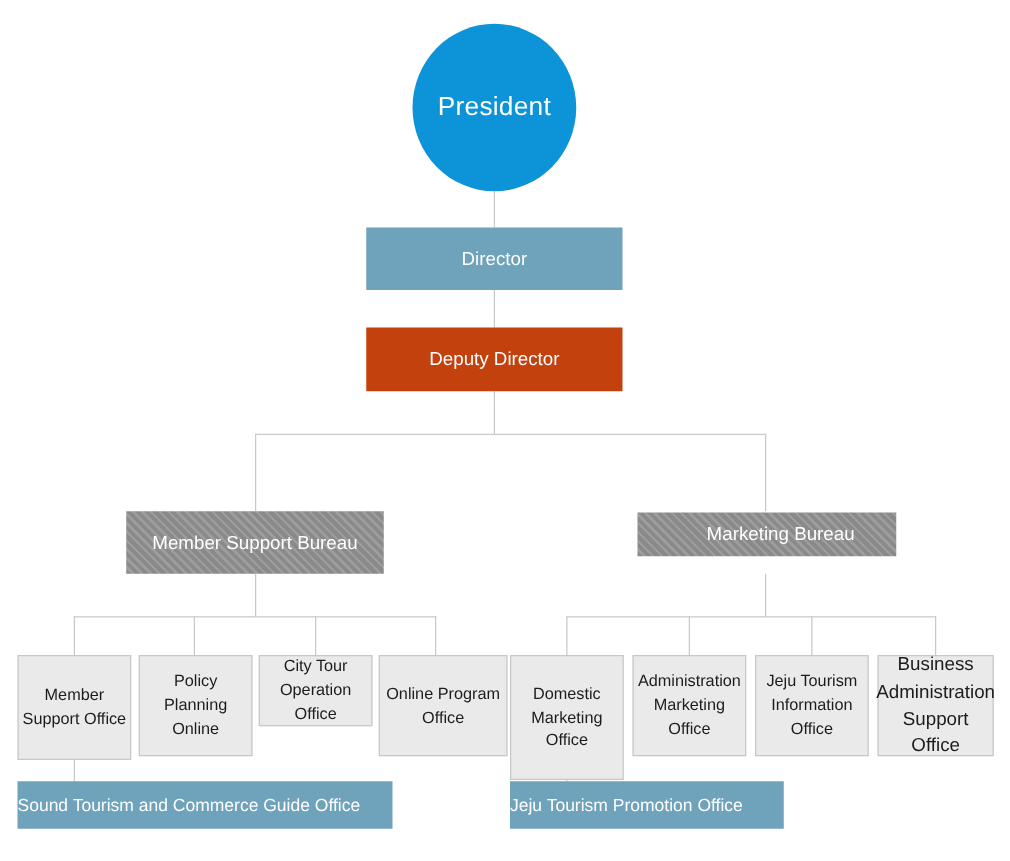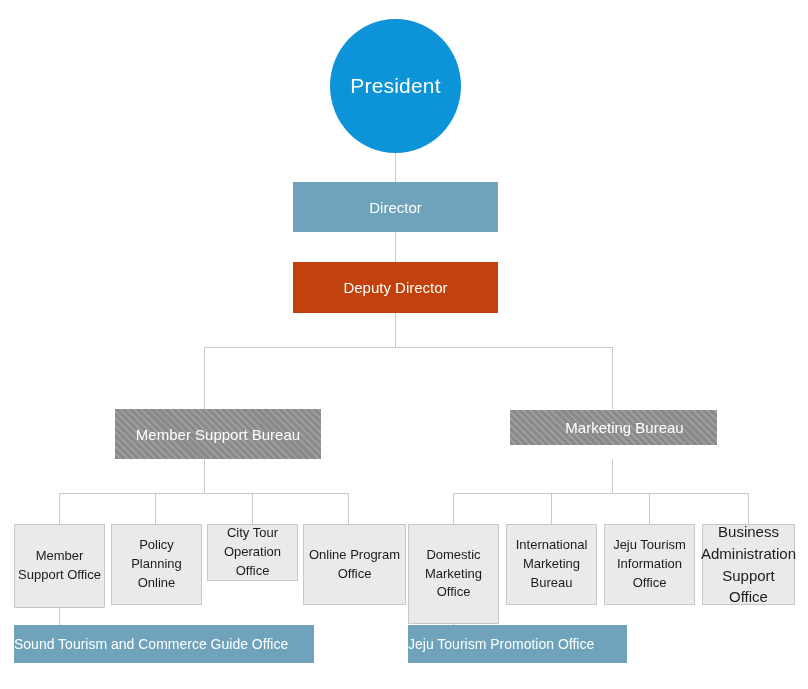--- a/index.html
+++ b/index.html
@@ -124,21 +124,21 @@
   </div>
 
   <div class="node node-director" style="left:293px; top:182px; width:205px; height:50px;text-align:center;">
     <span>Director</span>
   </div>
 
   <div class="node node-deputy" style="left:293px; top:262px; width:205px; height:51px;">
     <span>Deputy Director</span>
   </div>
 
-  <div class="node node-bureau" style="left:101px; top:409px; width:206px; height:50px;margin-left:14px;">
+  <div class="node node-bureau" style="left:101px; top:409px; width:206px; height:50px;">
     <span>Member Support Bureau</span>
   </div>
 
   <div class="node node-bureau" style="left:510px; top:410px; width:207px; height:35px;padding-left:22px;">
     <span>Marketing Bureau</span>
   </div>
 
   <div class="node node-office" style="left:14px; top:524px; width:91px; height:84px;">
     <span>Member Support Office</span>
   </div>
@@ -149,21 +149,21 @@
     <span>City Tour Operation Office</span>
   </div>
   <div class="node node-office" style="left:303px; top:524px; width:103px; height:81px;">
     <span>Online Program Office</span>
   </div>
 
   <div class="node node-office" style="left:408px; top:524px; width:91px; height:100px;">
     <span>Domestic Marketing Office</span>
   </div>
   <div class="node node-office" style="left:506px; top:524px; width:91px; height:81px;">
-    <span>International Marketing Bureau</span>
+    <span>Administration Marketing Office</span>
   </div>
   <div class="node node-office" style="left:604px; top:524px; width:91px; height:81px;">
     <span>Jeju Tourism Information Office</span>
   </div>
   <div class="node node-office tight" style="left:702px; top:524px; width:93px; height:81px;">
     <span>Business Administration Support Office</span>
   </div>
 
   <div class="node node-bar" style="left:14px; top:625px; width:300px; height:38px;">
     <span>Sound Tourism and Commerce Guide Office</span>

